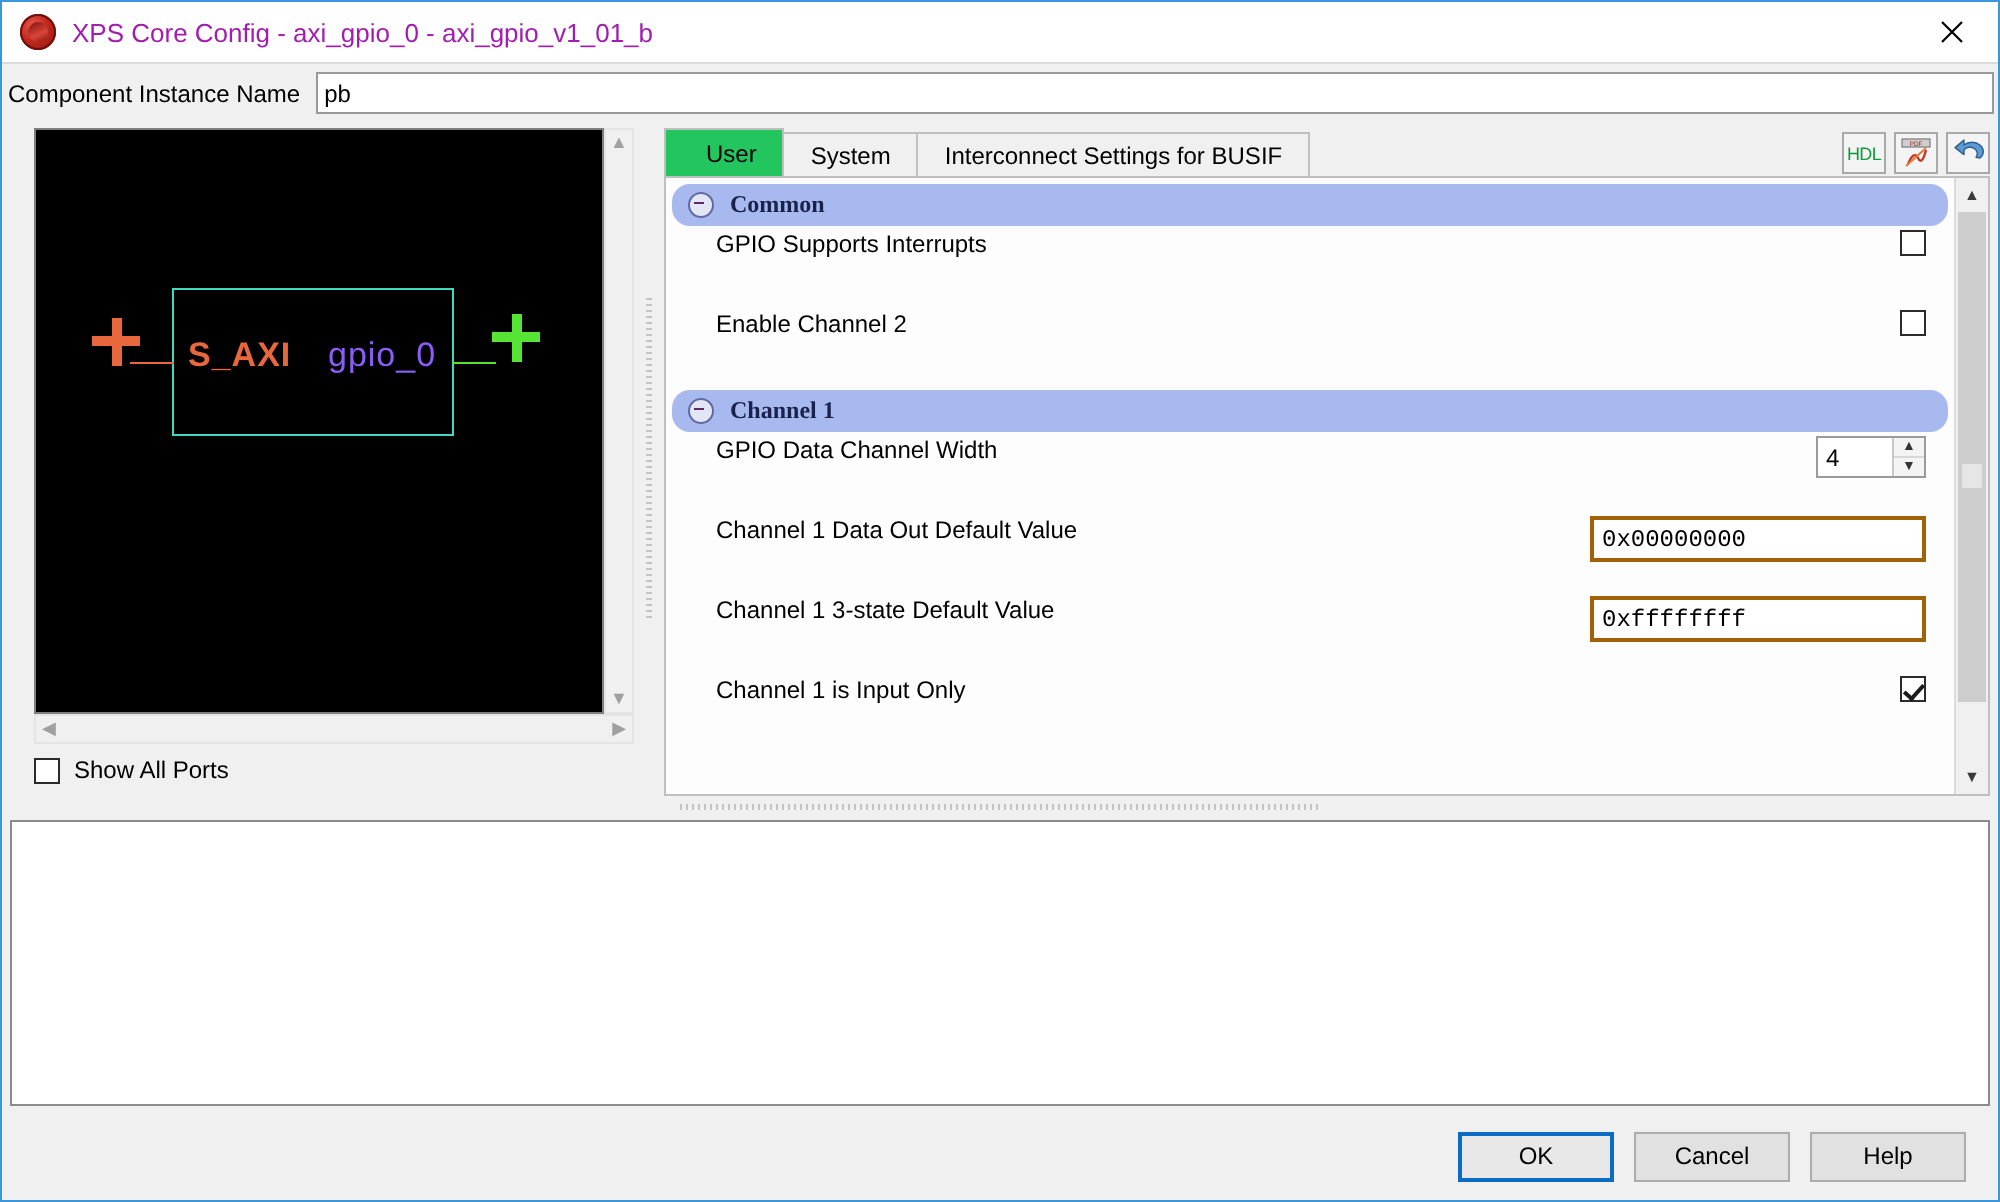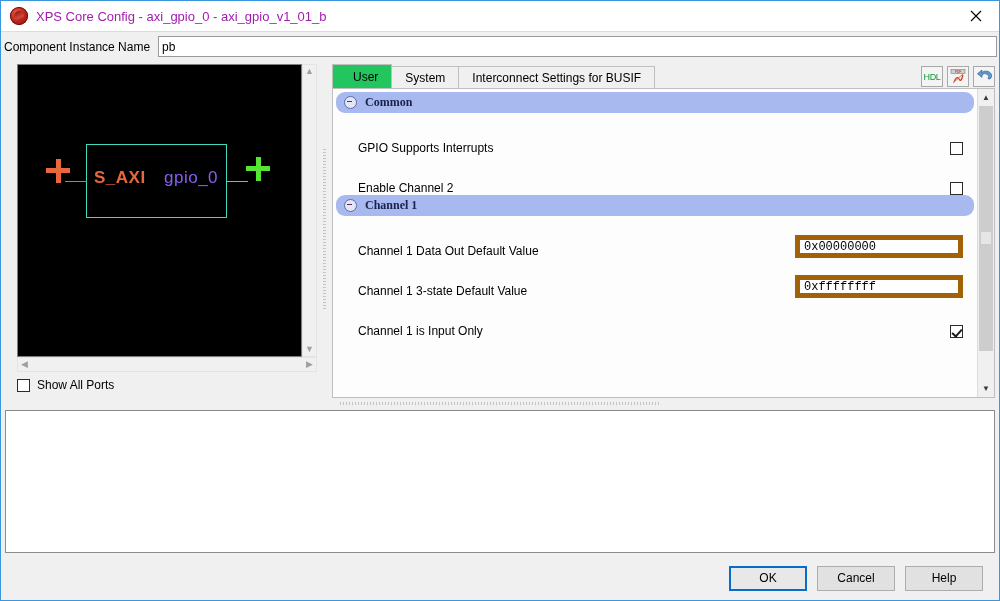--- a/index.html
+++ b/index.html
@@ -191,26 +191,26 @@
   .sec-header .collapse{
     width:11px;height:11px;border-radius:50%;background:#e3e6f7;
     border:1px solid #5f6aa3;position:relative;margin-right:8px;flex:0 0 11px;
   }
   .sec-header .collapse:after{
     content:"";position:absolute;left:2px;top:4px;width:5px;height:1px;background:#5f2a5f;
   }
   .sec-header span.lbl{font-family:"Liberation Serif", serif;font-weight:bold;}
 
   .field-row{
-    height:40px;display:flex;align-items:flex-end;padding:0 11px 0 22px;
+    height:40px;display:flex;align-items:flex-start;padding:0 11px 0 22px;
     box-sizing:border-box;
   }
   .field-label{font-size:12px;flex:1;}
   .txtfield{
-    width:168px;height:23px;box-sizing:border-box;border:5px solid #a16207;
+    width:168px;height:23px;box-sizing:border-box;border:2px solid #a16207;
     background:#fff;font-family:"Liberation Mono","DejaVu Sans Mono",monospace;
     font-size:12px;padding:1px 4px;color:#000;outline:none;
   }
   .spinwrap{
     display:flex;align-items:stretch;width:55px;height:21px;
     border:1px solid #9a9a9a;background:#fff;box-sizing:border-box;
   }
   .spinwrap input{
     flex:1;min-width:0;border:none;outline:none;background:transparent;
     font-family:"Liberation Sans",sans-serif;font-size:12px;padding-left:4px;color:#000;
@@ -381,20 +381,30 @@
             <div class="field-row">
               <span class="field-label">Enable Channel 2</span>
               <span class="cb"></span>
             </div>
 
             <div class="sec-header">
               <span class="collapse"></span>
               <span class="lbl">Channel 1</span>
             </div>
 
+            <div class="field-row">
+              <span class="field-label">GPIO Data Channel Width</span>
+              <span class="spinwrap">
+                <input type="text" value="4" style="">
+                <span class="spinbtns">
+                  <div>▲</div>
+                  <div>▼</div>
+                </span>
+              </span>
+            </div>
 
             <div class="field-row">
               <span class="field-label">Channel 1 Data Out Default Value</span>
               <input class="txtfield" type="text" value="0x00000000" style="">
             </div>
 
             <div class="field-row">
               <span class="field-label">Channel 1 3-state Default Value</span>
               <input class="txtfield" type="text" value="0xffffffff" style="">
             </div>

